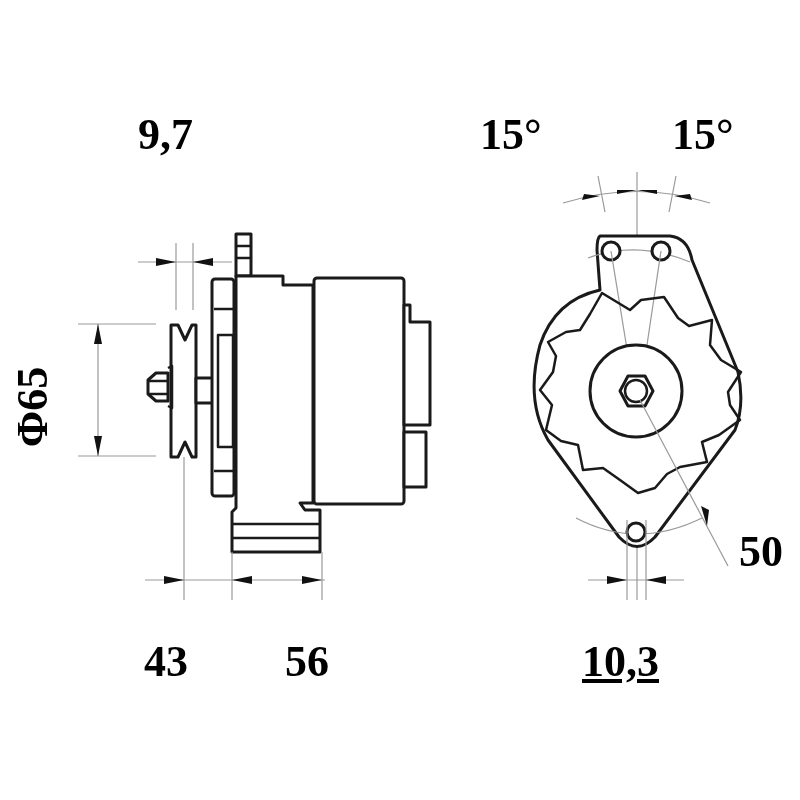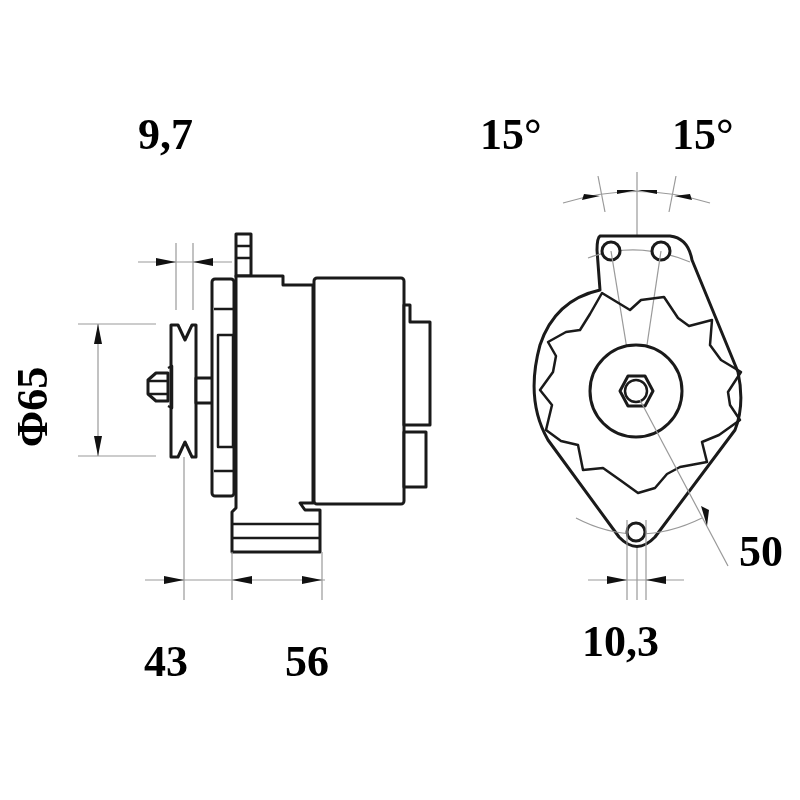--- a/index.html
+++ b/index.html
@@ -114,14 +114,14 @@
     <polygon class="arrow" points="646,580 666,576 666,584"></polygon>
   </g>
 </svg>
 
 <div class="dim-label" style="left:138px; top:113px;text-align:right;">9,7</div>
 <div class="dim-label" style="left:480px; top:113px;">15°</div>
 <div class="dim-label" style="left:672px; top:113px;">15°</div>
 <div class="dim-label rot" style="left:-12px; top:385px; width:90px; text-align:center;">Φ65</div>
 <div class="dim-label" style="left:144px; top:640px;">43</div>
 <div class="dim-label" style="left:285px; top:640px;">56</div>
-<div class="dim-label" style="left:582px; top:620px;">10,3</div>
+<div class="dim-label" style="left:582px; top:640px;text-decoration:underline;">10,3</div>
 <div class="dim-label" style="left:739px; top:530px;">50</div>
 
 </body></html>

